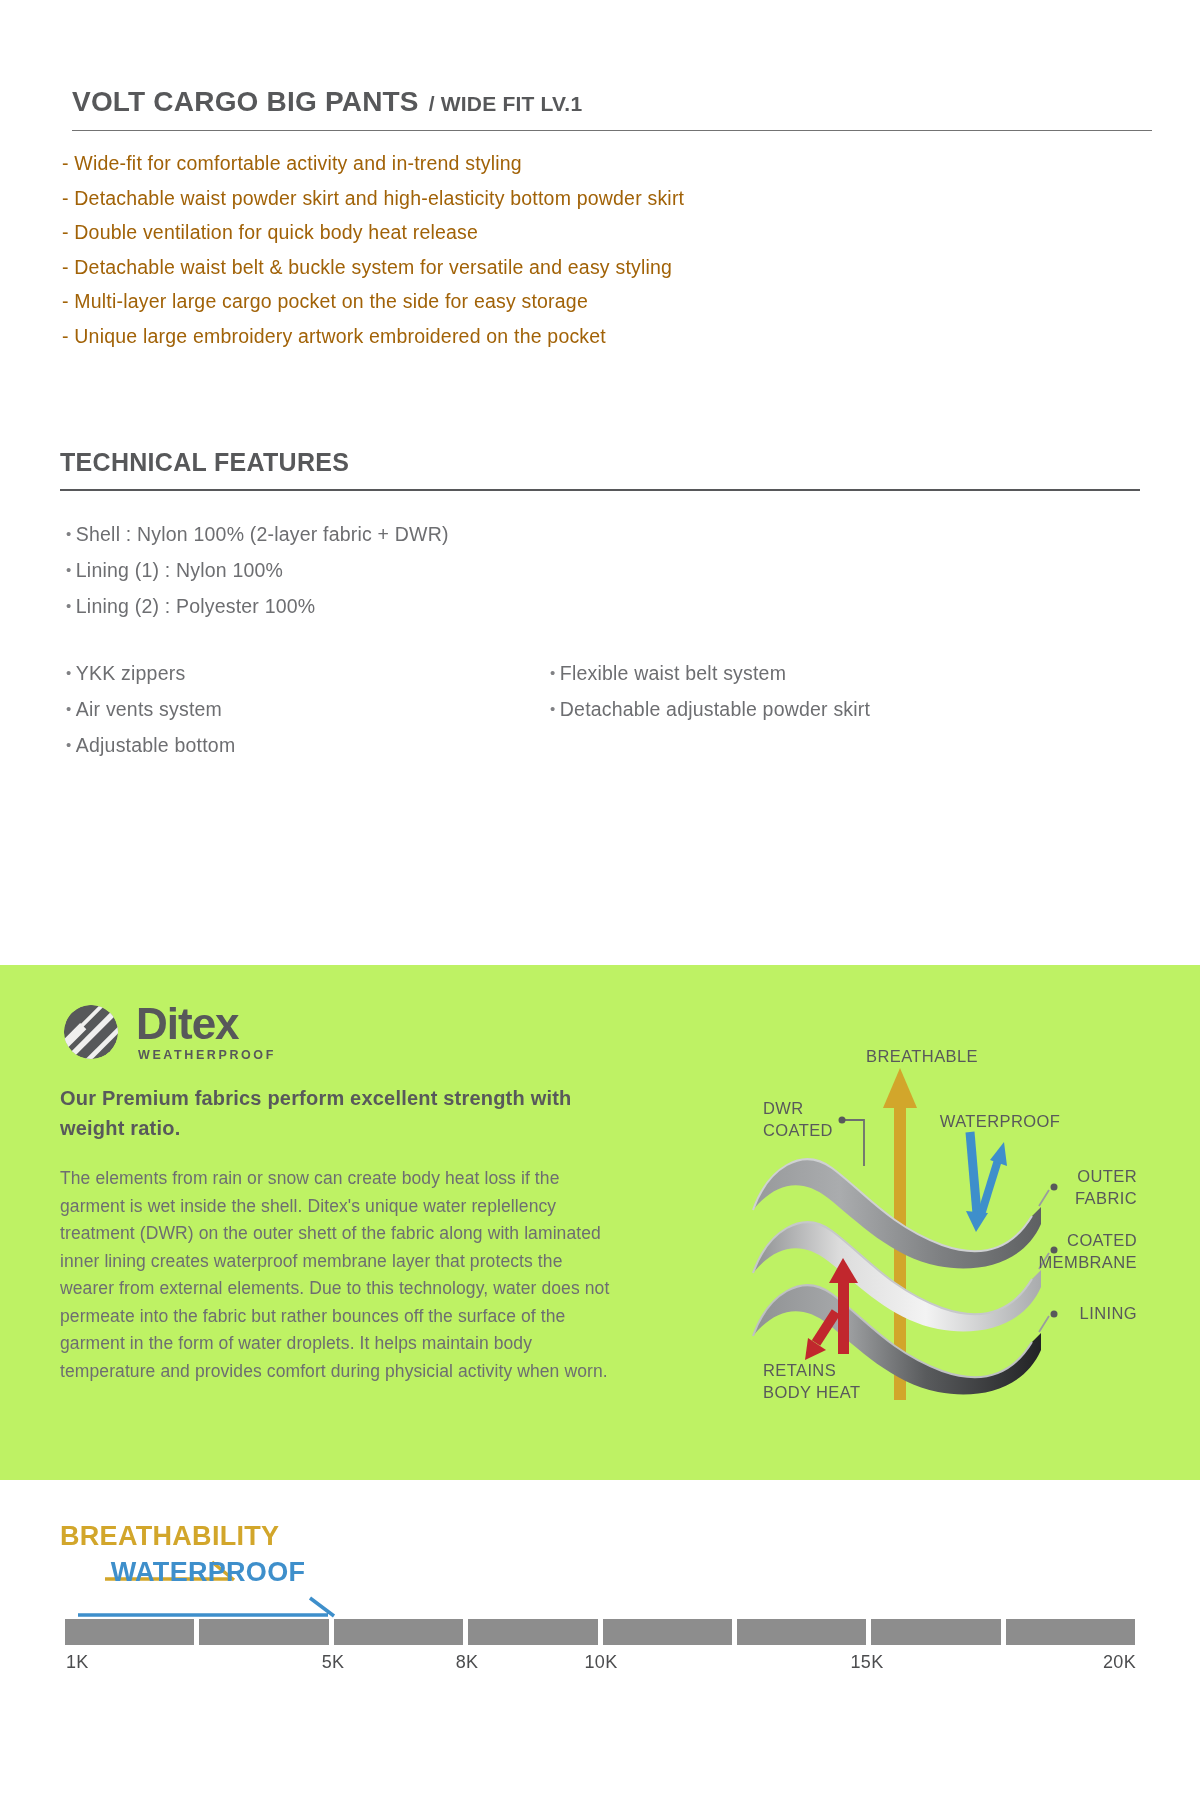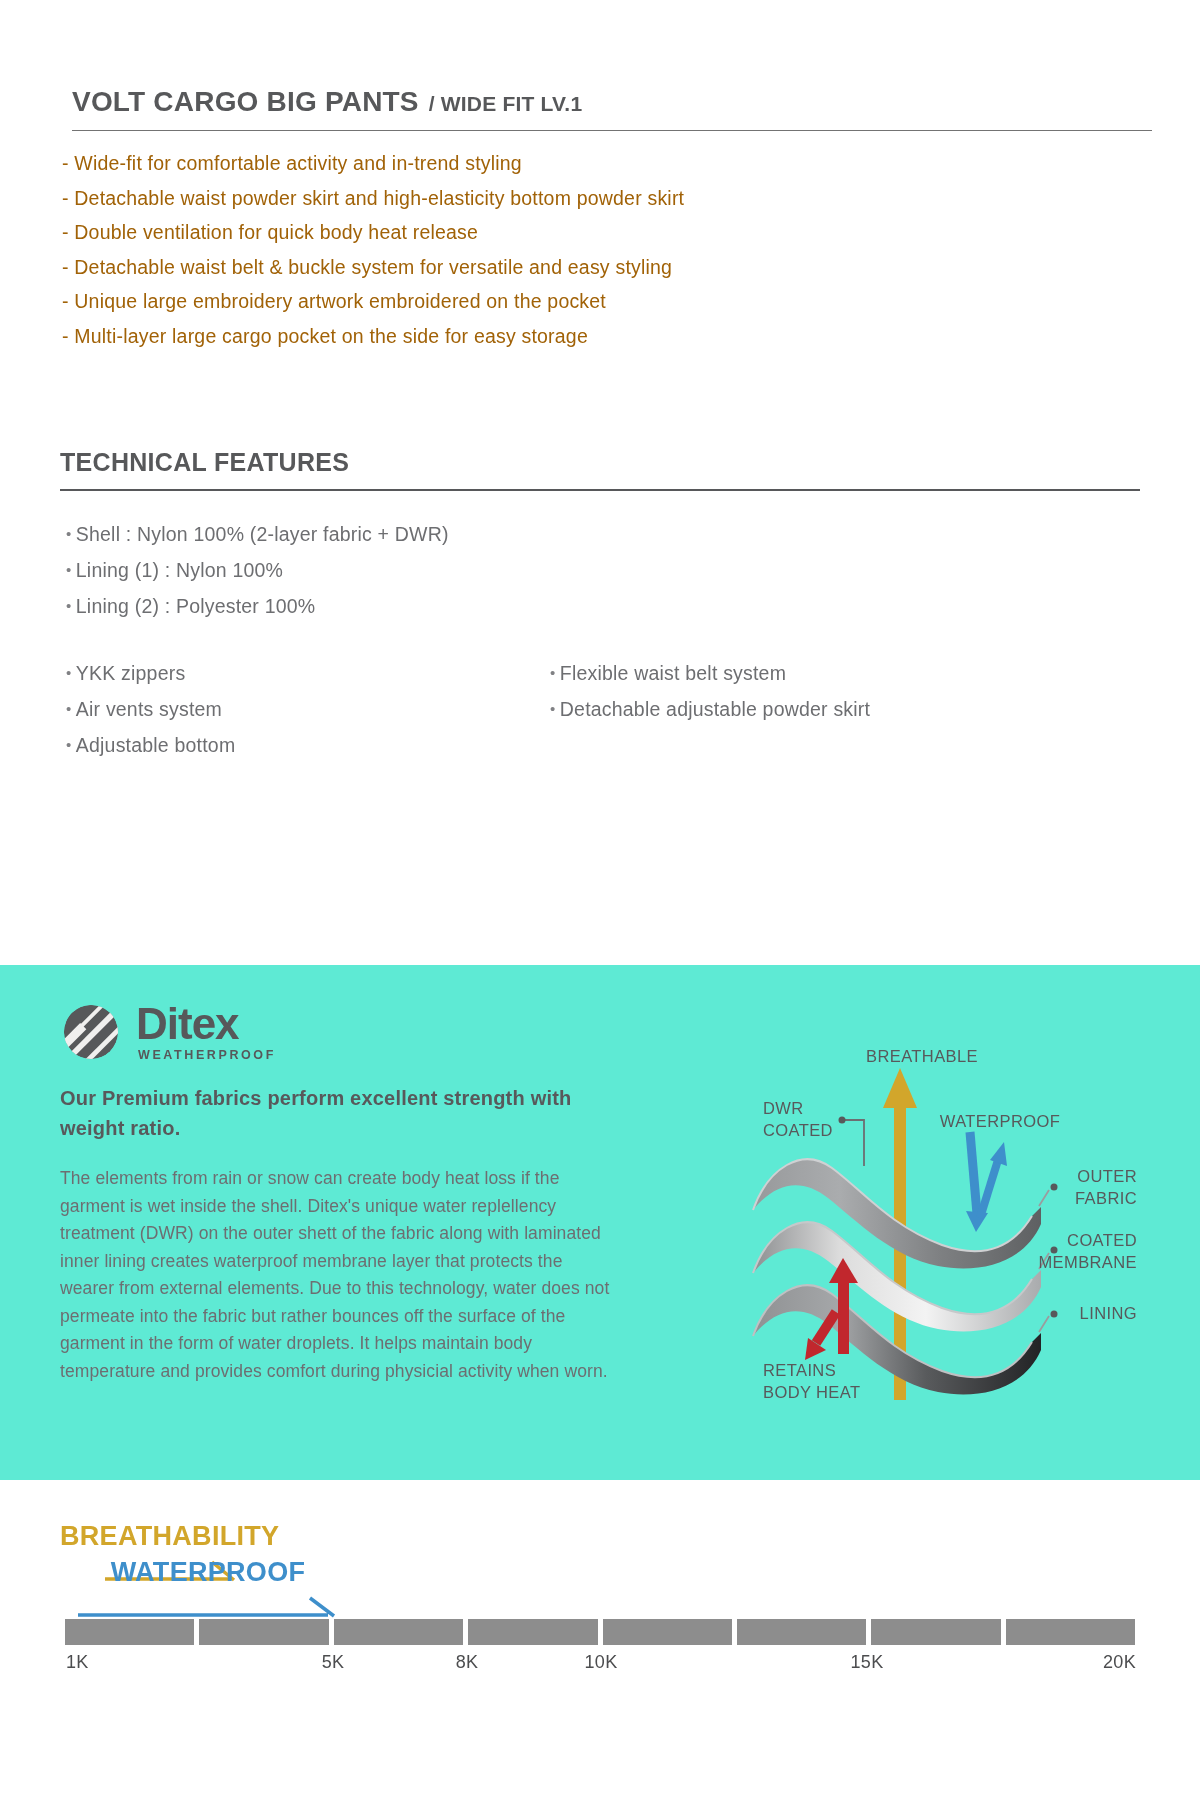--- a/index.html
+++ b/index.html
@@ -20,21 +20,21 @@
   
   .tech-heading{position:absolute;left:60px;top:448px;width:1080px;margin:0;font-size:25px;color:#57585a;border-bottom:2.5px solid #57585a;padding-bottom:12px;letter-spacing:.3px;}
   .materials{position:absolute;left:66px;top:516px;}
   .materials li,.details li{font-size:19.5px;line-height:36px;color:#6d6e71;letter-spacing:.2px;}
   .materials li:before,.details li:before{content:"• ";font-size:15px;vertical-align:2px;color:#808184;}
   .details{position:absolute;top:655px;}
   .details.left{left:66px;}
   .details.right{left:550px;}
 
   
-  .panel{position:absolute;left:0;top:965px;width:1200px;height:515px;background:#5eead4;}
+  .panel{position:absolute;left:0;top:965px;width:1200px;height:515px;background:#bef264;}
   .brand-row{position:absolute;left:62px;top:38px;display:flex;align-items:flex-start;gap:16px;}
   .brand-text{display:flex;flex-direction:column;}
   .brand-name{font-size:44px;font-weight:bold;color:#57585a;line-height:42px;letter-spacing:-1px;}
   .brand-tagline{font-size:12.5px;font-weight:bold;color:#57585a;letter-spacing:2.6px;margin-top:3px;margin-left:2px;}
   .panel h3{position:absolute;left:60px;top:118px;width:530px;margin:0;font-size:20px;line-height:30px;color:#58595b;letter-spacing:.2px;}
   .panel p{position:absolute;left:60px;top:200px;width:557px;margin:0;font-size:17.5px;line-height:27.5px;color:#6d6e71;letter-spacing:.1px;}
   .diagram{position:absolute;left:640px;top:55px;}
   .diagram text{font-size:16.5px;fill:#58595b;letter-spacing:.4px;}
 
   
@@ -64,22 +64,22 @@
       <span>VOLT CARGO BIG PANTS</span>
       <span class="fit">/ WIDE FIT LV.1</span>
     </h1>
   </header>
 
   <ul class="features">
     <li>Wide-fit for comfortable activity and in-trend styling</li>
     <li>Detachable waist powder skirt and high-elasticity bottom powder skirt</li>
     <li>Double ventilation for quick body heat release</li>
     <li>Detachable waist belt &amp; buckle system for versatile and easy styling</li>
+    <li>Multi-layer large cargo pocket on the side for easy storage</li>
     <li>Unique large embroidery artwork embroidered on the pocket</li>
-    <li>Multi-layer large cargo pocket on the side for easy storage</li>
   </ul>
 
   <h2 class="tech-heading">TECHNICAL FEATURES</h2>
 
   <ul class="materials">
     <li>Shell : Nylon 100% (2-layer fabric + DWR)</li>
     <li>Lining (1) : Nylon 100%</li>
     <li>Lining (2) : Polyester 100%</li>
   </ul>
 

